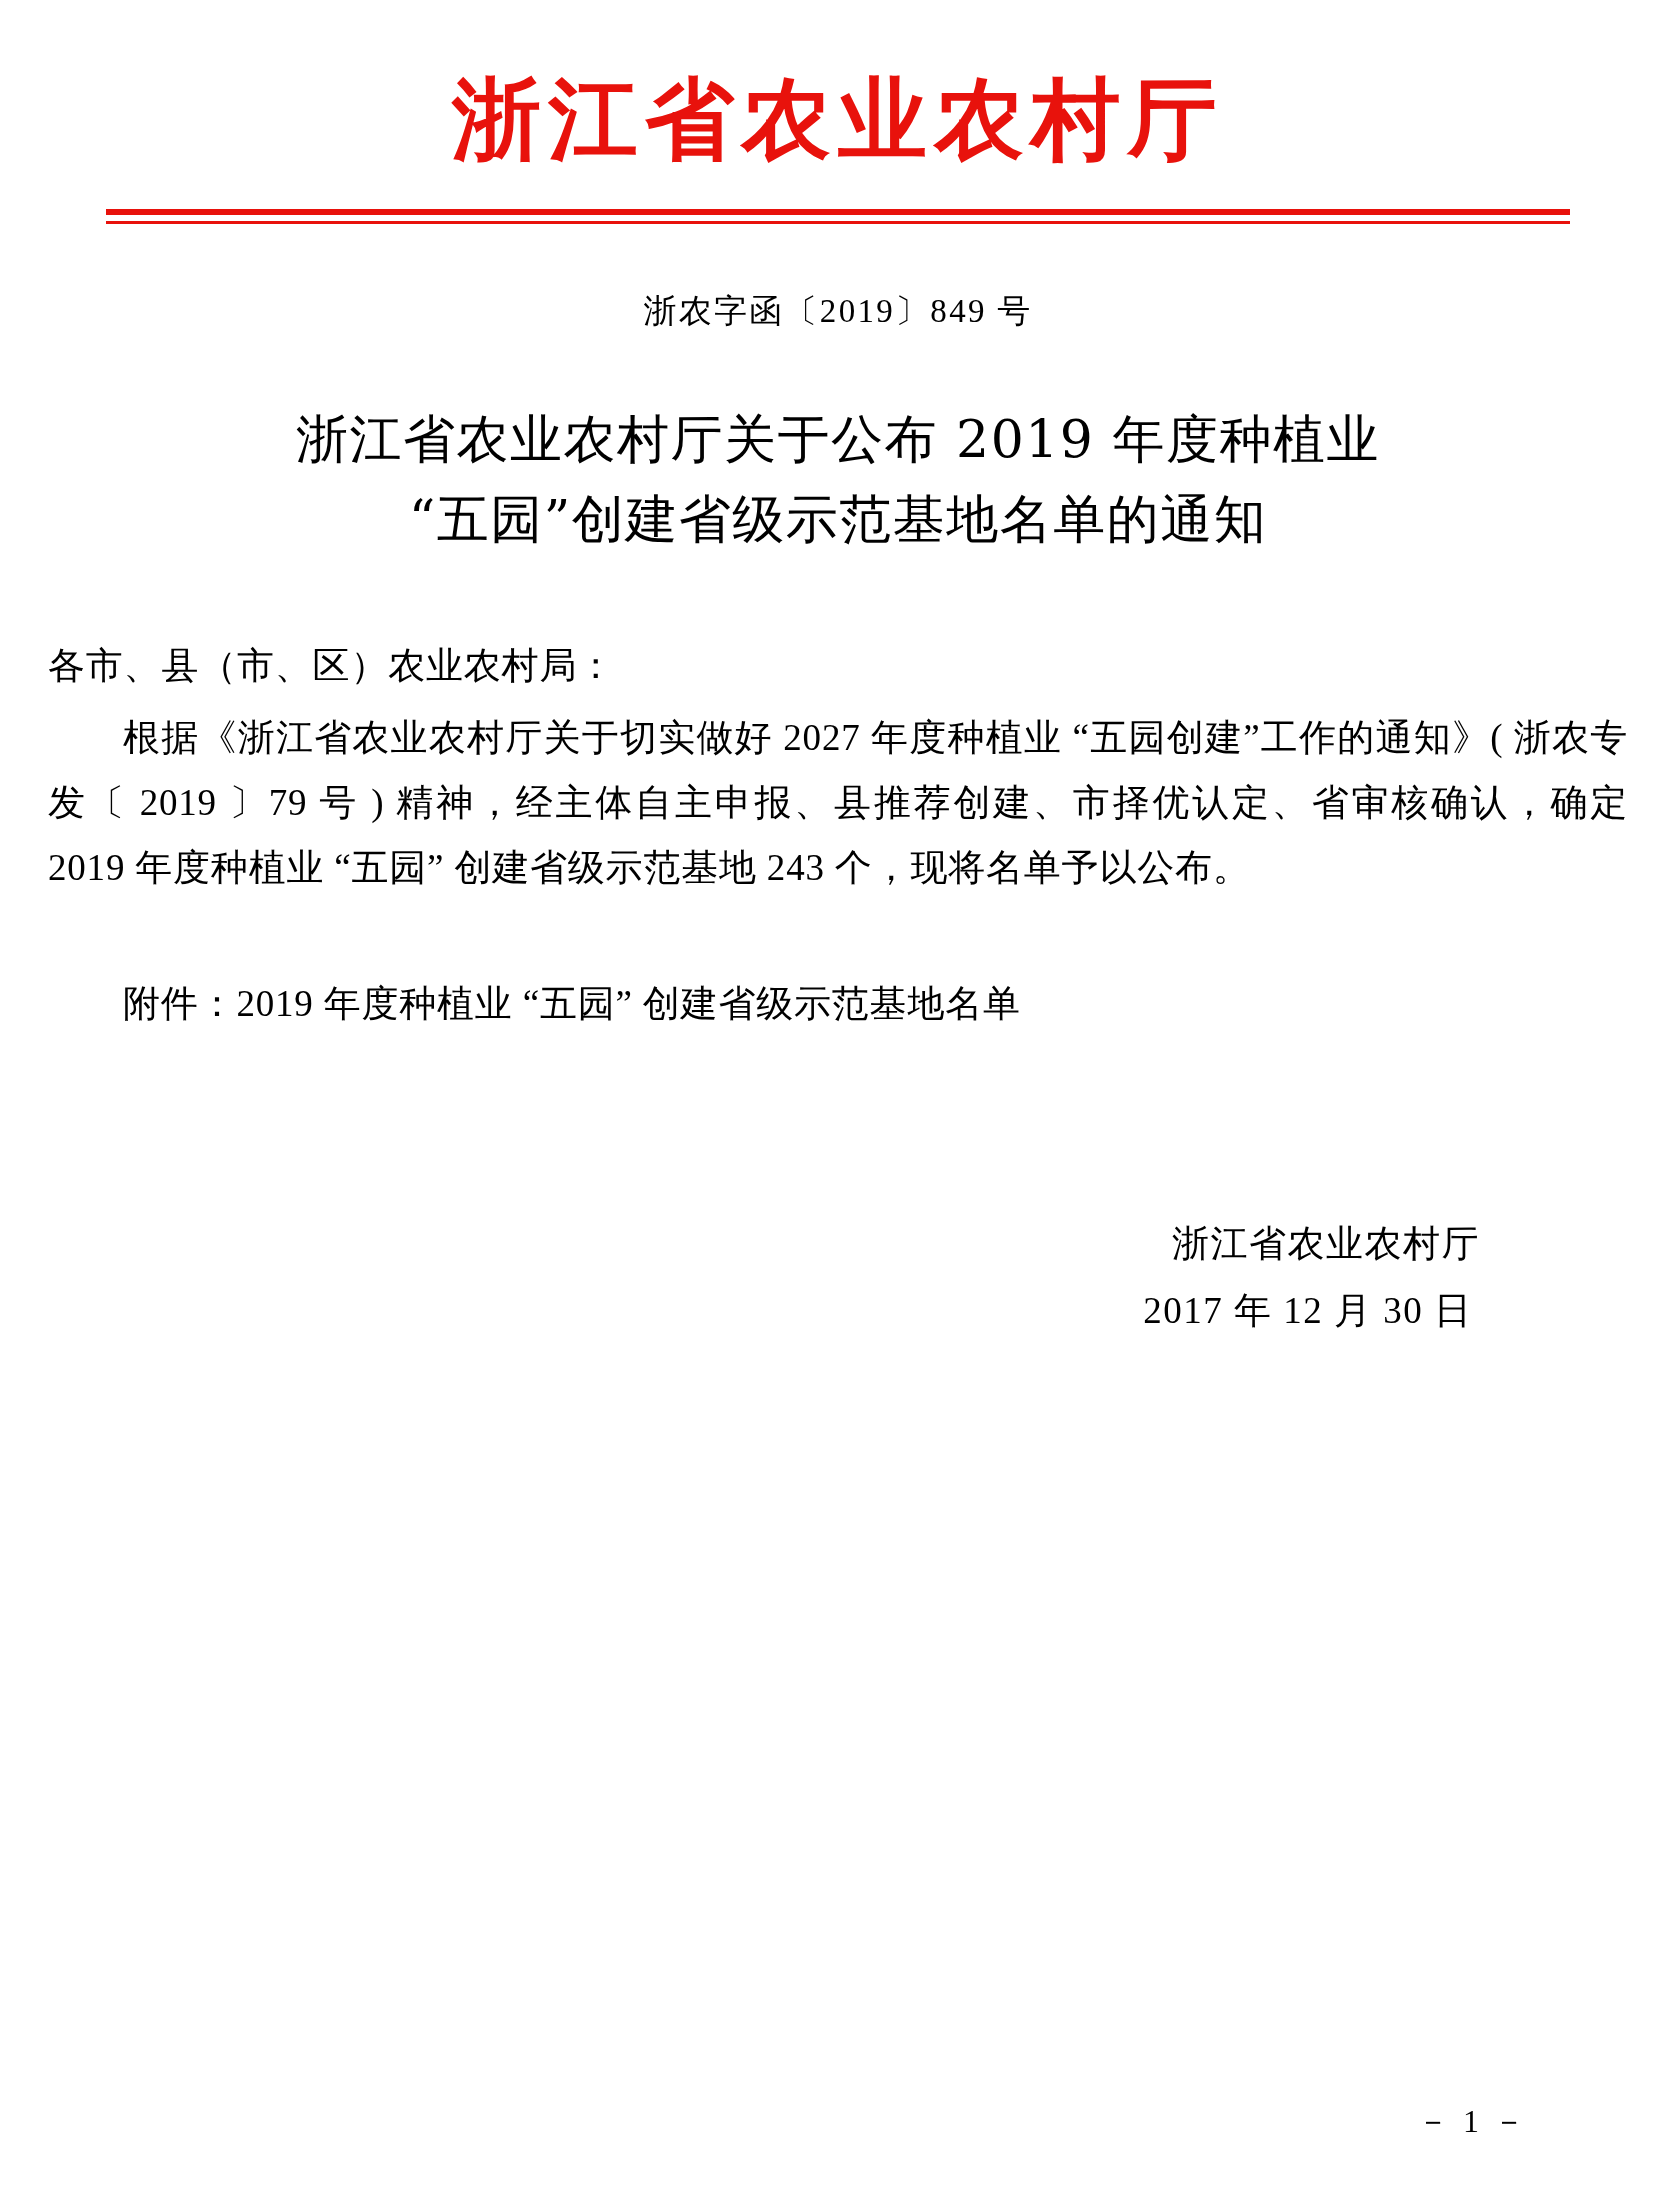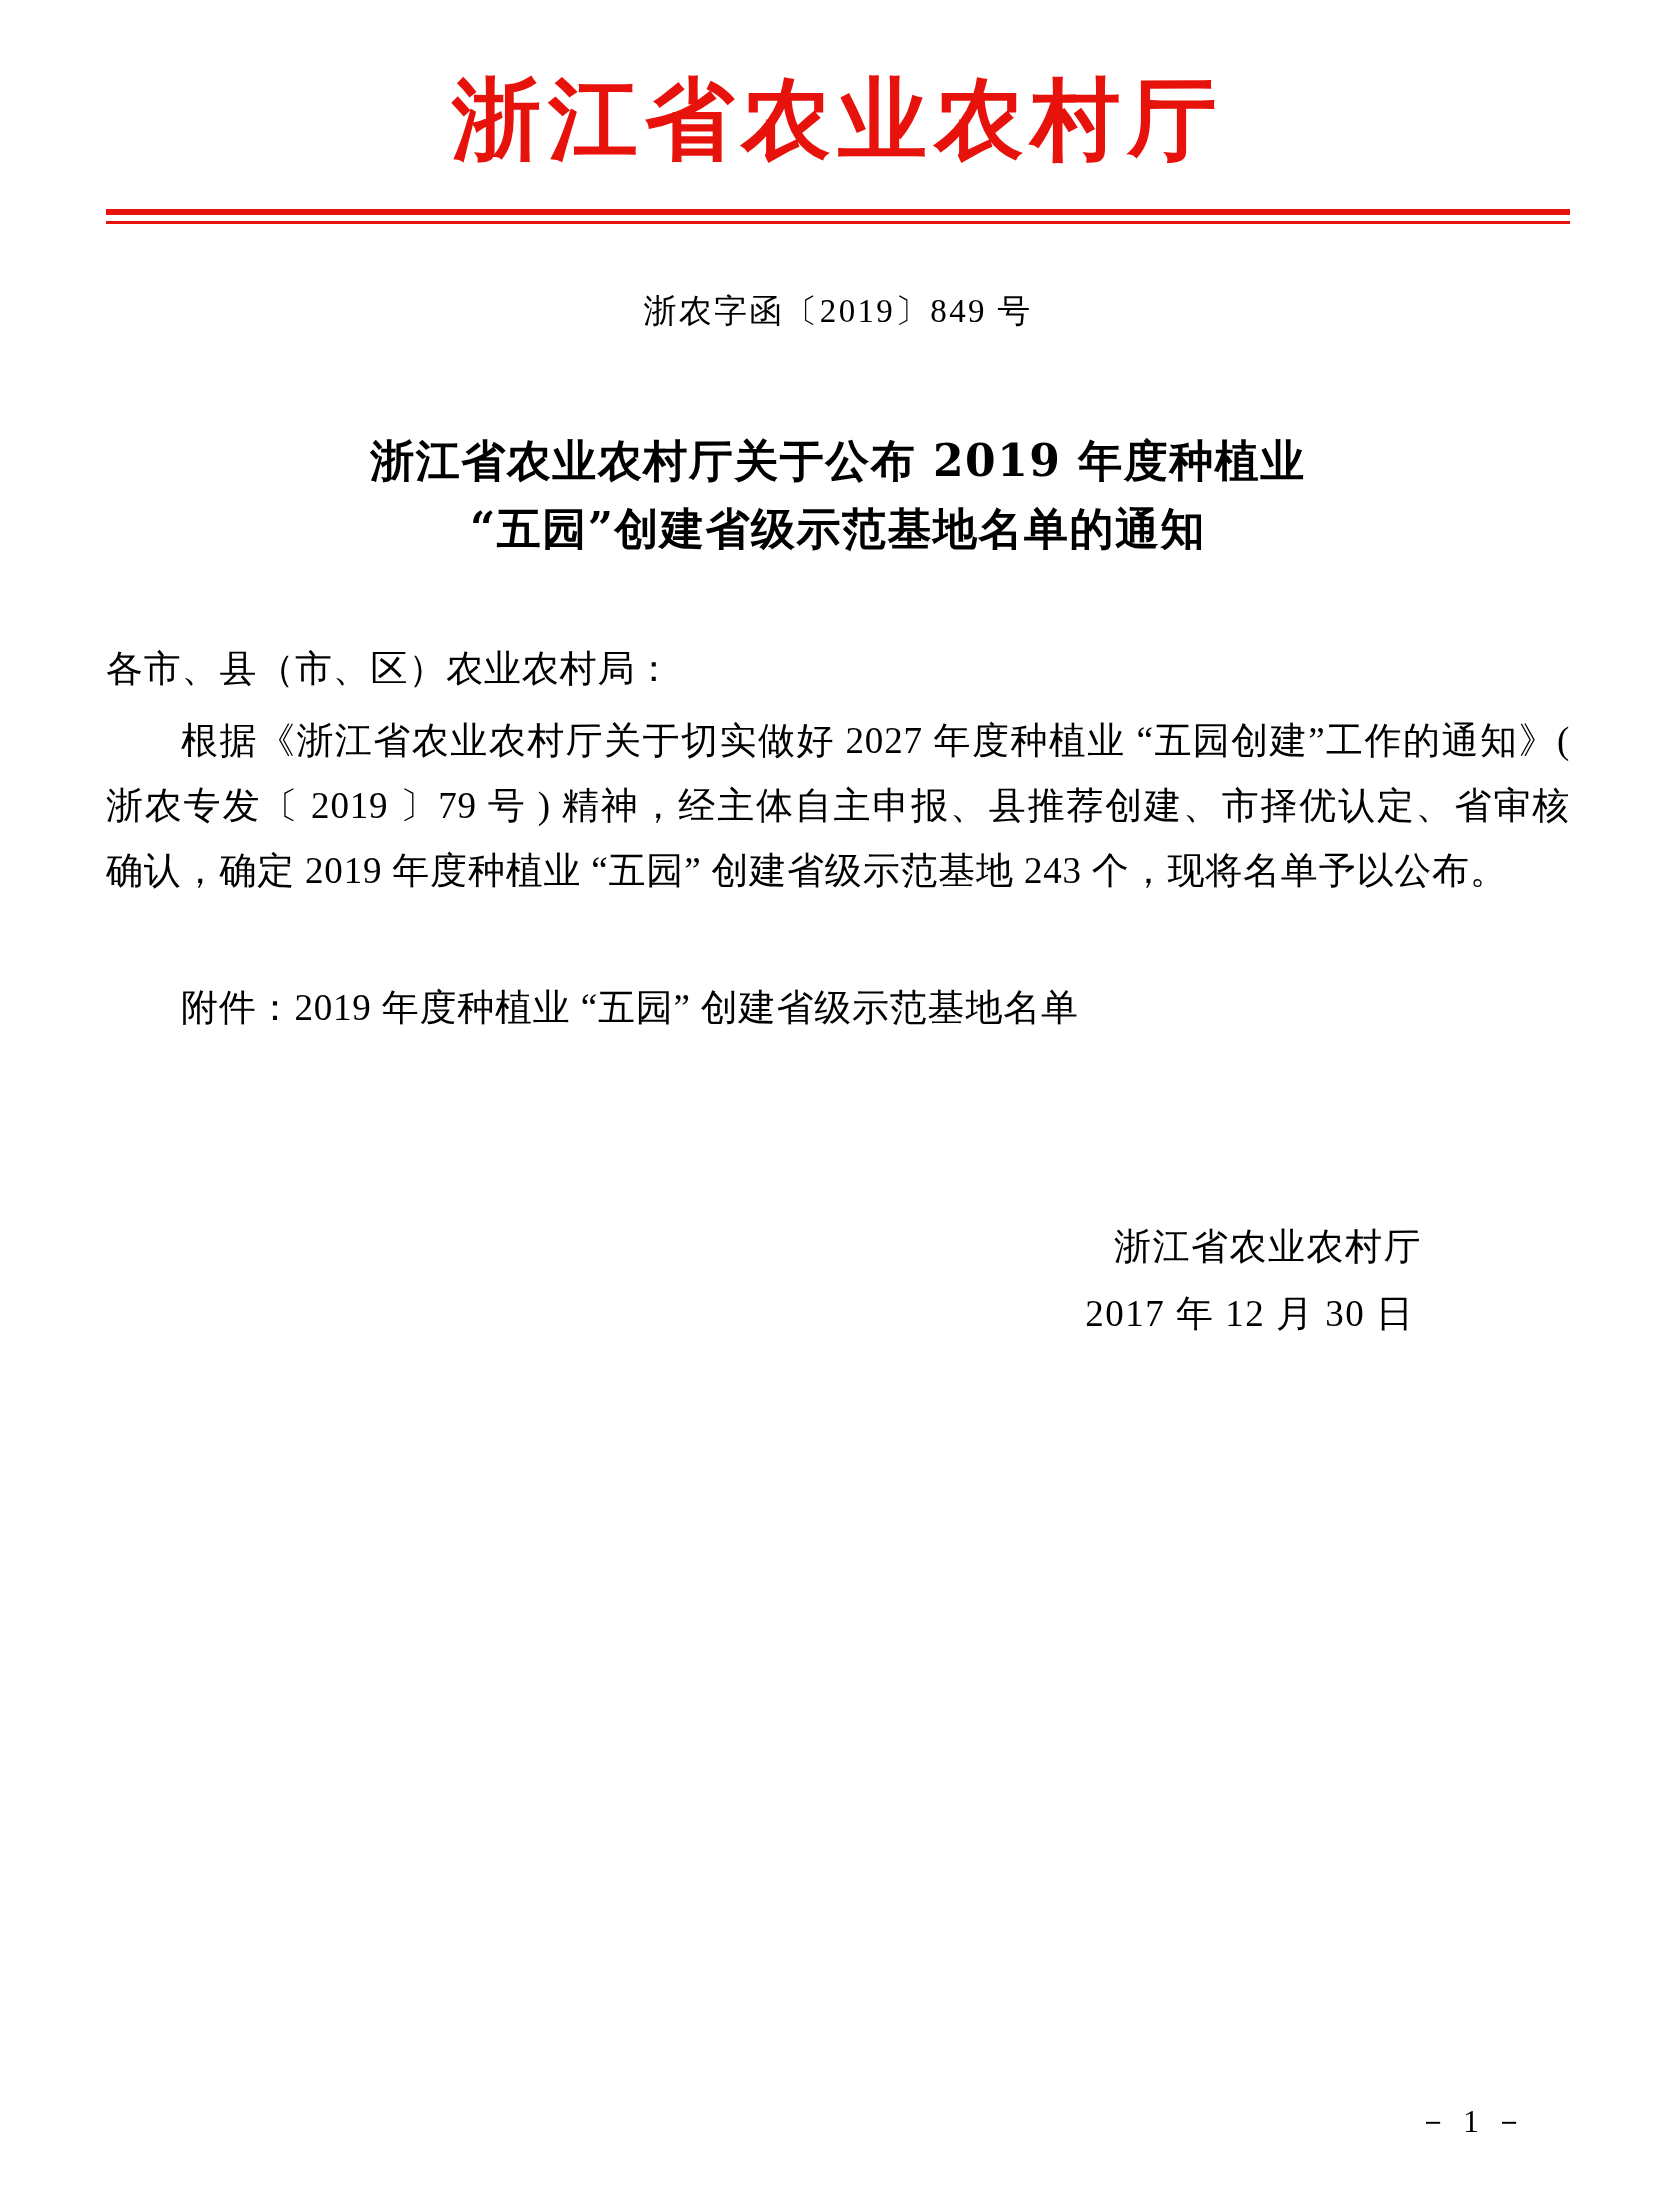--- a/index.html
+++ b/index.html
@@ -19,21 +19,21 @@
     margin: 0 auto;
     overflow: hidden;
   }
   .sheet {
     position: absolute;
     left: 0;
     top: 0;
     width: 1676px;
     height: 2194px;
     box-sizing: border-box;
-    padding: 0 106px;
+    padding: 0 48px;
   }
 
   
   .letterhead {
     text-align: center;
     padding-top: 68px;
   }
   .letterhead-title {
     color: #e8120c;
     font-family: "DejaVu Serif", "Liberation Serif", serif;
@@ -68,23 +68,23 @@
     text-align: center;
     margin-top: 65px;
     font-size: 33px;
     letter-spacing: 2.3px;
     font-family: "Liberation Serif", "DejaVu Serif", serif;
   }
 
   
   .doc-title {
     text-align: center;
-    margin-top: 93px;
-    font-weight: bold;
-    font-size: 44px;
+    margin-top: 65px;
+    font-weight: normal;
+    font-size: 52px;
     line-height: 1.55;
     letter-spacing: 1.5px;
     font-family: "DejaVu Serif", "Liberation Serif", serif;
   }
   .doc-title .ln {
     display: block;
     white-space: nowrap;
   }
 
   

